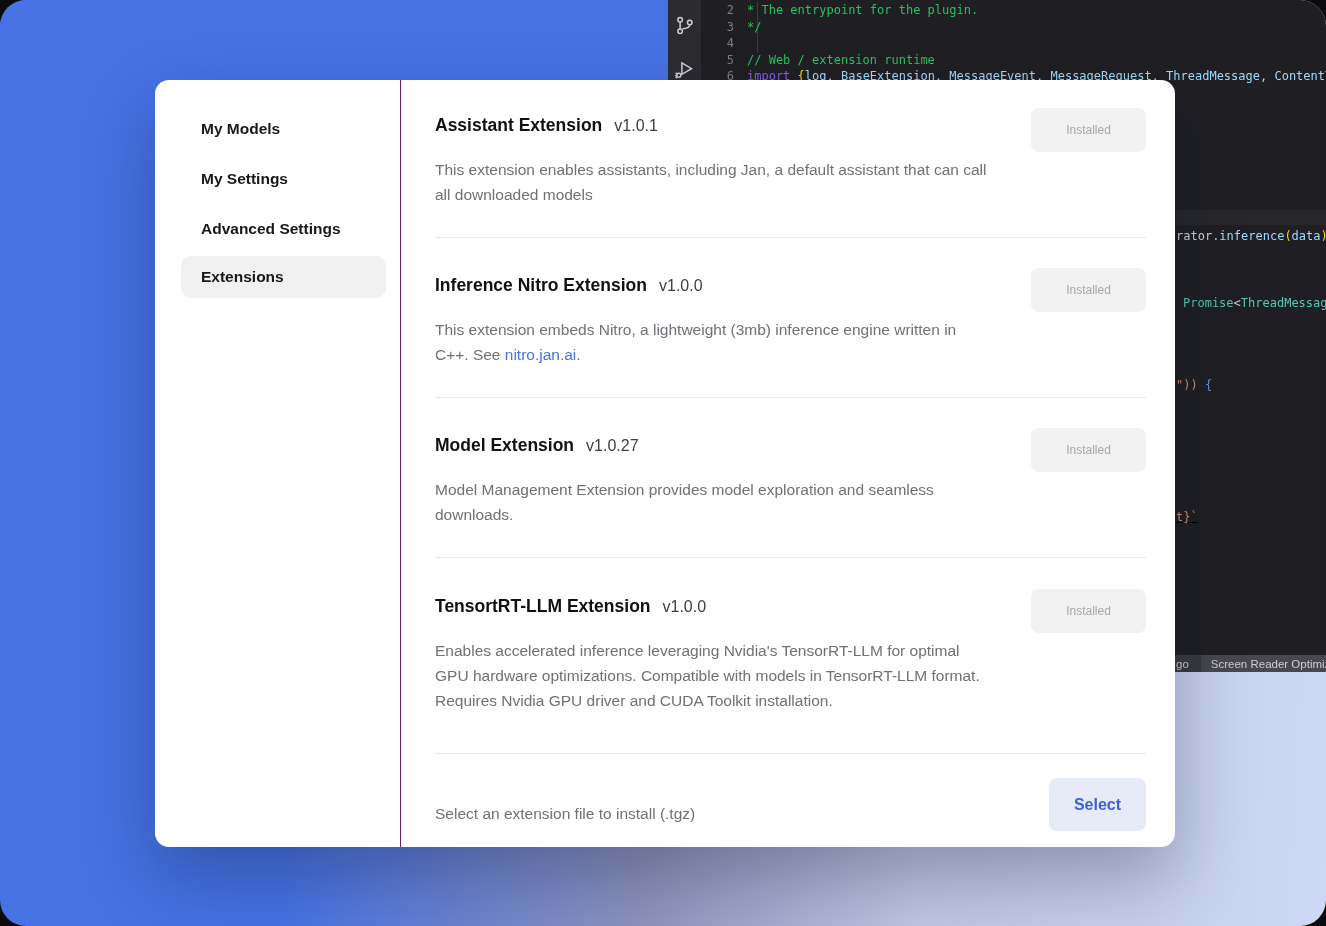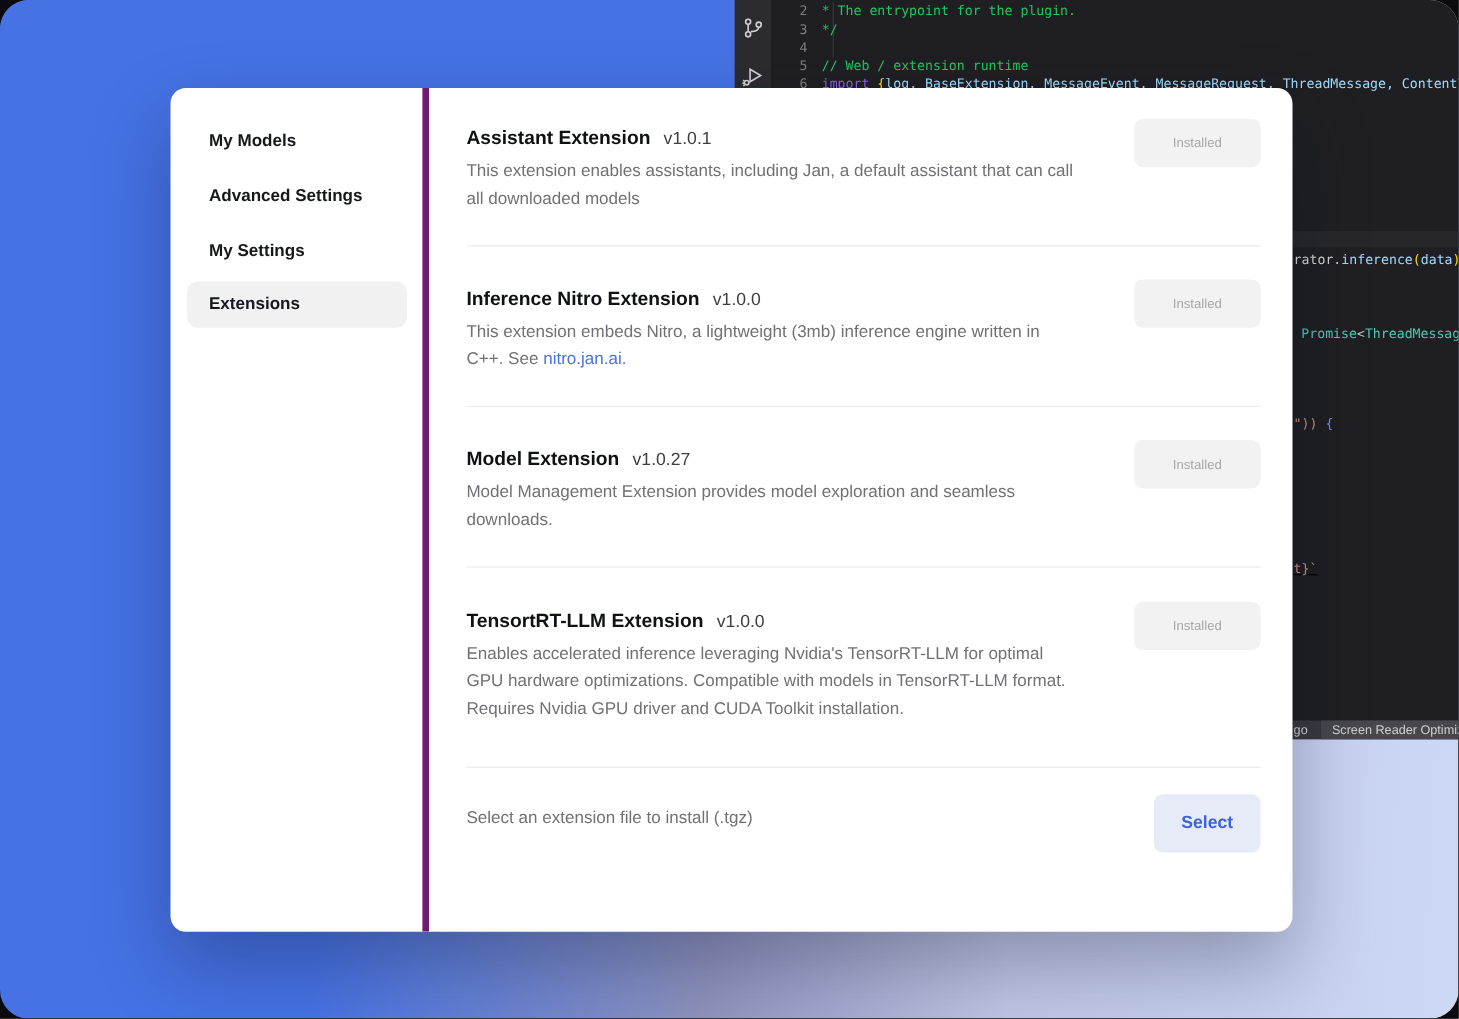--- a/index.html
+++ b/index.html
@@ -35,33 +35,33 @@
   .status-bar { position:absolute; left:0; right:0; top:655px; height:17px; background:#39393f;
     display:flex; align-items:center; color:#cfcfd2; font-size:11.5px; font-family:"Liberation Sans",sans-serif; }
   .status-left { margin-left:508px; }
   .status-item { margin-left:12px; height:17px; display:flex; align-items:center;
     padding:0 10px; background:#47474d; white-space:nowrap; }
 
   
   .modal { position:absolute; left:155px; top:80px; width:1020px; height:767px;
     background:#ffffff; border-radius:14px; box-shadow:0 30px 70px rgba(10,15,40,.30);
     display:flex; overflow:hidden; }
-  .sidebar { width:235px; flex:none; border-right:6px solid #701a75; padding-top:26px; }
+  .sidebar { width:235px; flex:none; border-right:1px solid #701a75; padding-top:26px;margin-left:11px; }
   .sb-item { height:46px; display:flex; align-items:center; padding-left:35px;
     margin-bottom:4px; font-size:15.5px; font-weight:700; color:#17181c; cursor:pointer; }
   .sb-item.selected { height:42px; margin:1px 14px 5px 15px; padding-left:20px;
     background:#f1f1f2; border-radius:10px; }
 
   .content { flex:1; padding:0 29px 0 34px; }
   .ext-row { position:relative; }
   .r1 { padding-top:32px; } .r2,.r3 { padding-top:34px; } .r4 { padding-top:35px; } .r5 { padding-top:28px; }
   .ext-head { display:flex; align-items:baseline; }
   .ext-title { font-size:17.5px; font-weight:700; color:#101114; line-height:26px; }
   .ext-version { font-size:16px; color:#3c3e44; margin-left:12px; }
-  .ext-desc { margin-top:5px; max-width:552px; font-size:15.5px; line-height:25px; color:#707076; }
+  .ext-desc { margin-top:19px; max-width:552px; font-size:15.5px; line-height:25px; color:#707076; }
   .link { color:#4673e0; text-decoration:none; cursor:pointer; }
   .hdivider { margin-top:30px; height:1px; background:#e9e9ea; }
   .r4 .hdivider { margin-top:40px; }
   .btn { position:absolute; right:0; border:none; border-radius:8px; cursor:pointer;
     font-family:"Liberation Sans",sans-serif; }
   .btn-installed { width:115px; height:44px; background:#f2f2f3; color:#a7a7ab;
     font-size:12px; font-weight:500; }
   .r1 .btn { top:28px; } .r2 .btn, .r3 .btn { top:30px; } .r4 .btn { top:31px; }
   .btn-select { top:24px; width:97px; height:53px; background:#e7ebf7; color:#3b63d8;
     font-size:16px; font-weight:700; }
@@ -137,22 +137,22 @@
 
     <div class="status-bar">
       <span class="status-left">go</span>
       <span class="status-item">Screen Reader Optimize</span>
     </div>
   </div>
 
   <div class="modal">
     <div class="sidebar">
       <div class="sb-item">My Models</div>
+      <div class="sb-item">My Settings</div>
       <div class="sb-item">Advanced Settings</div>
-      <div class="sb-item">My Settings</div>
       <div class="sb-item selected">Extensions</div>
     </div>
 
     <div class="content">
 
       <div class="ext-row r1">
         <div class="ext-head">
           <span class="ext-title">Assistant Extension</span>
           <span class="ext-version">v1.0.1</span>
         </div>

